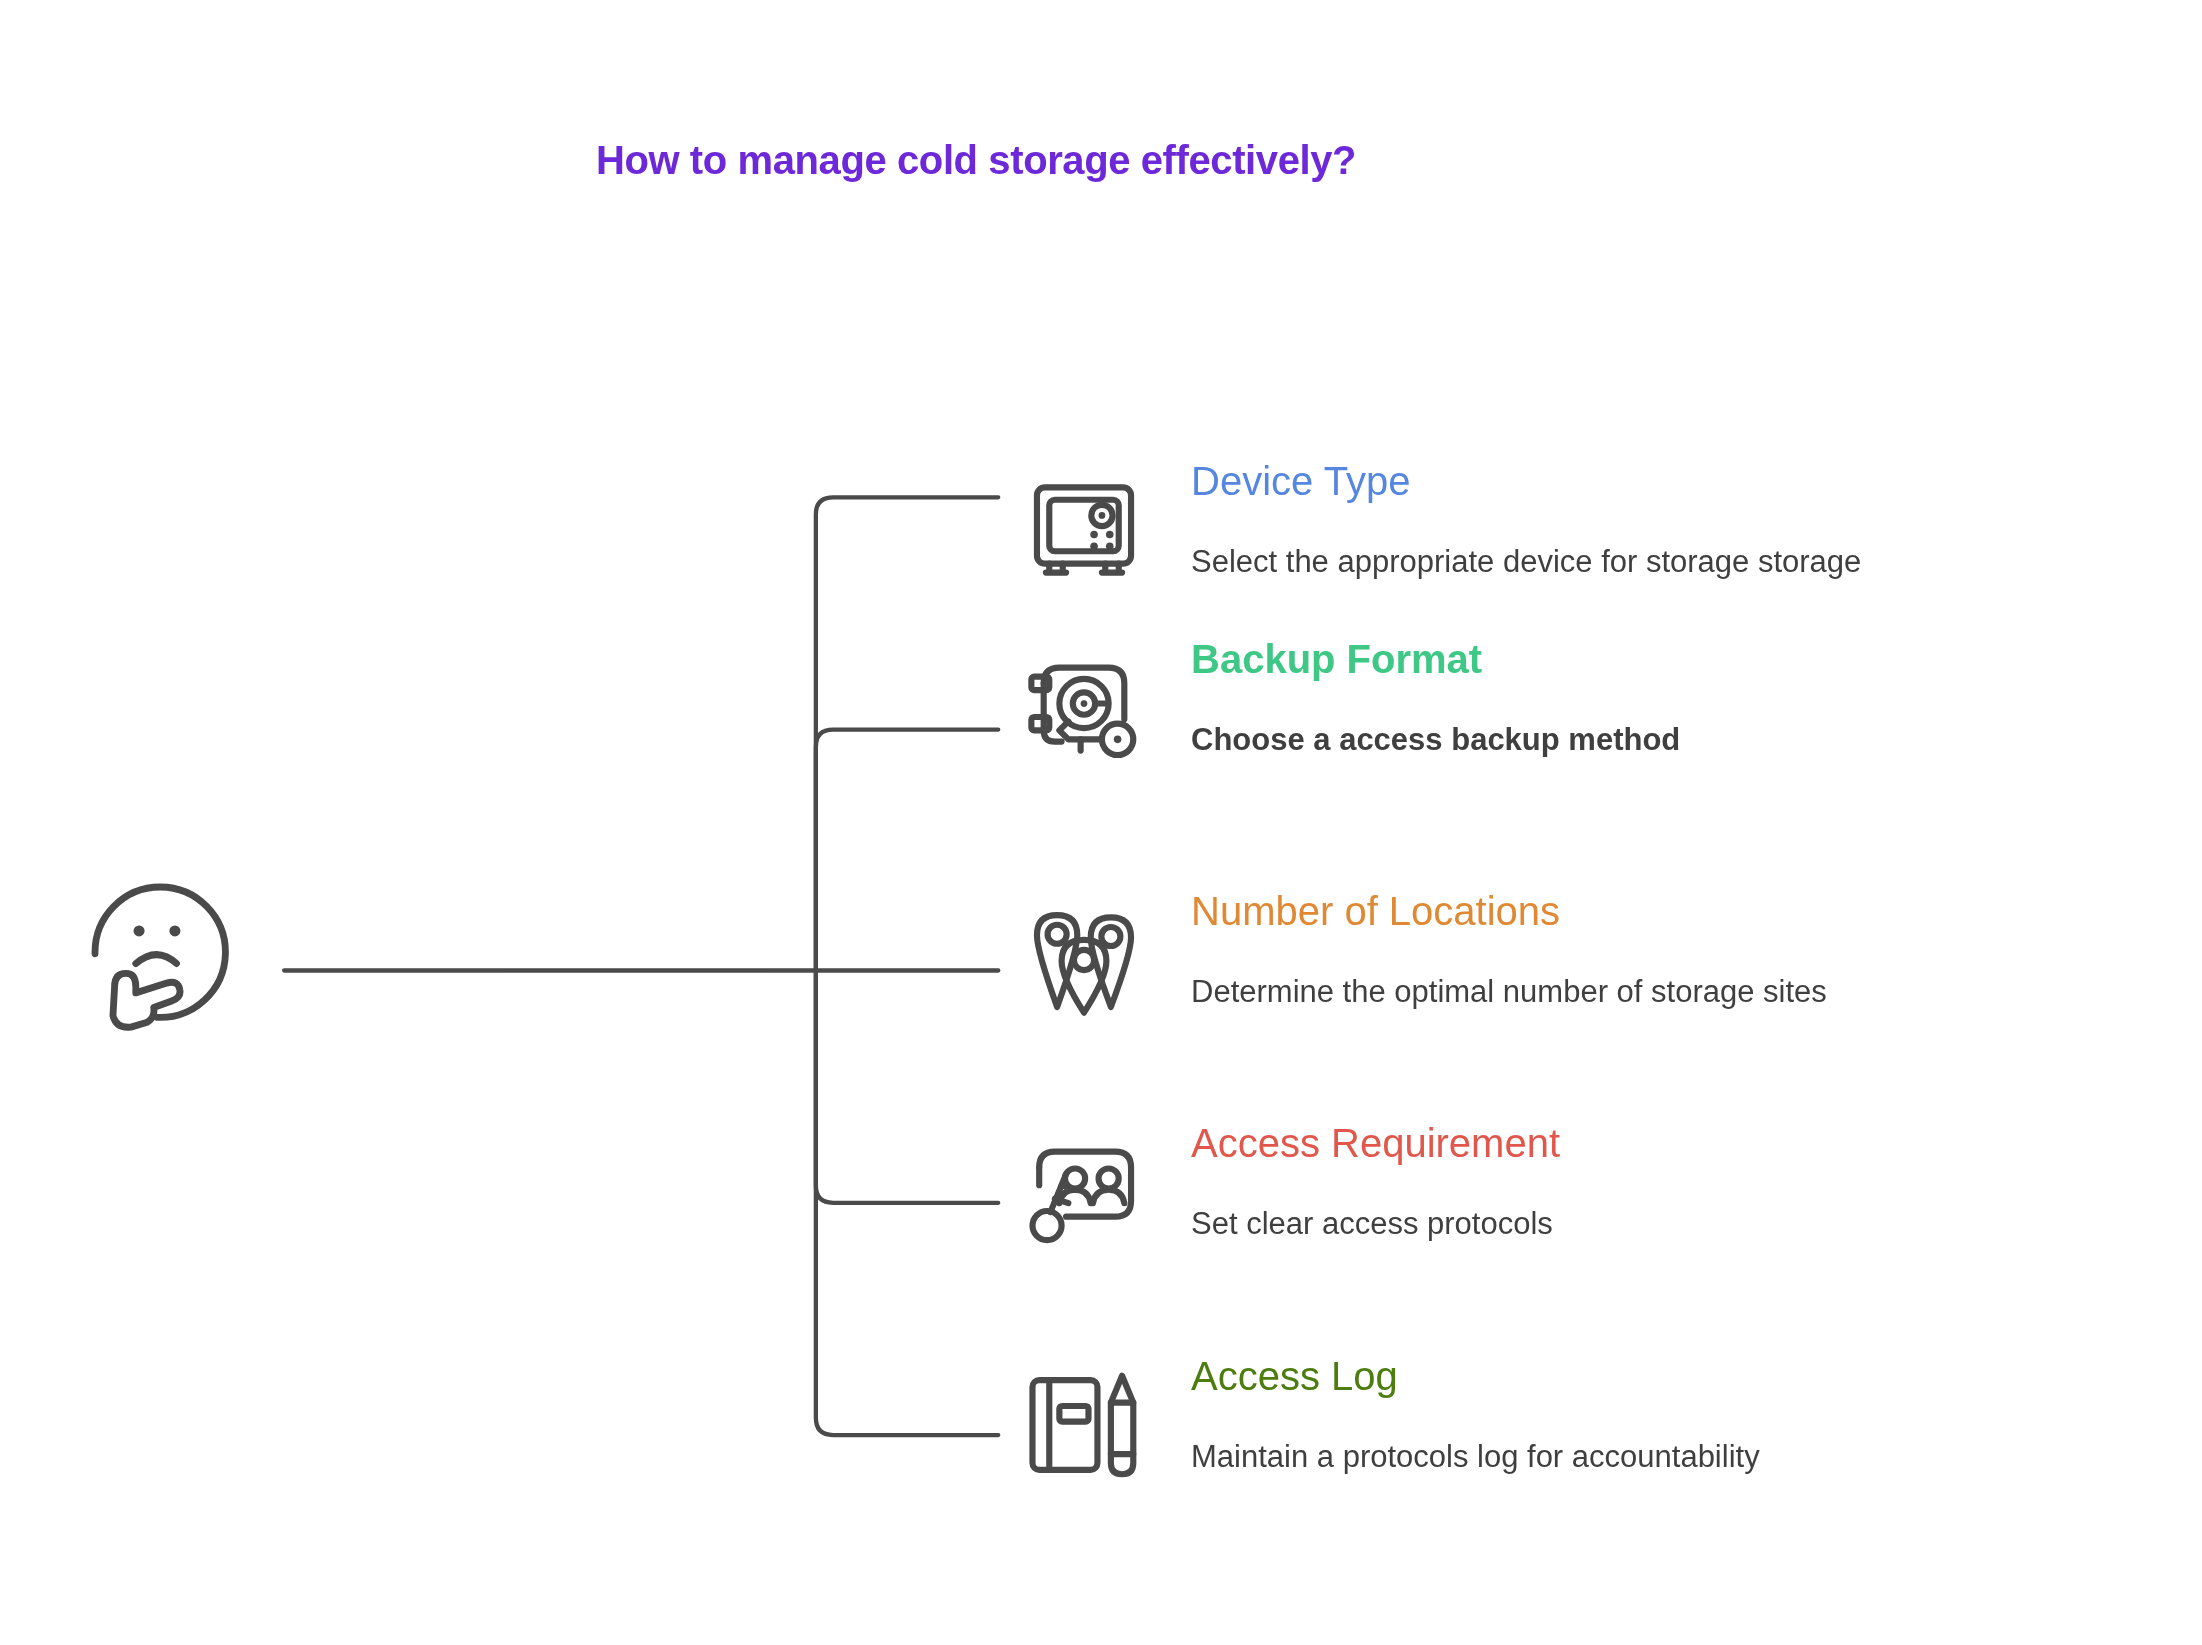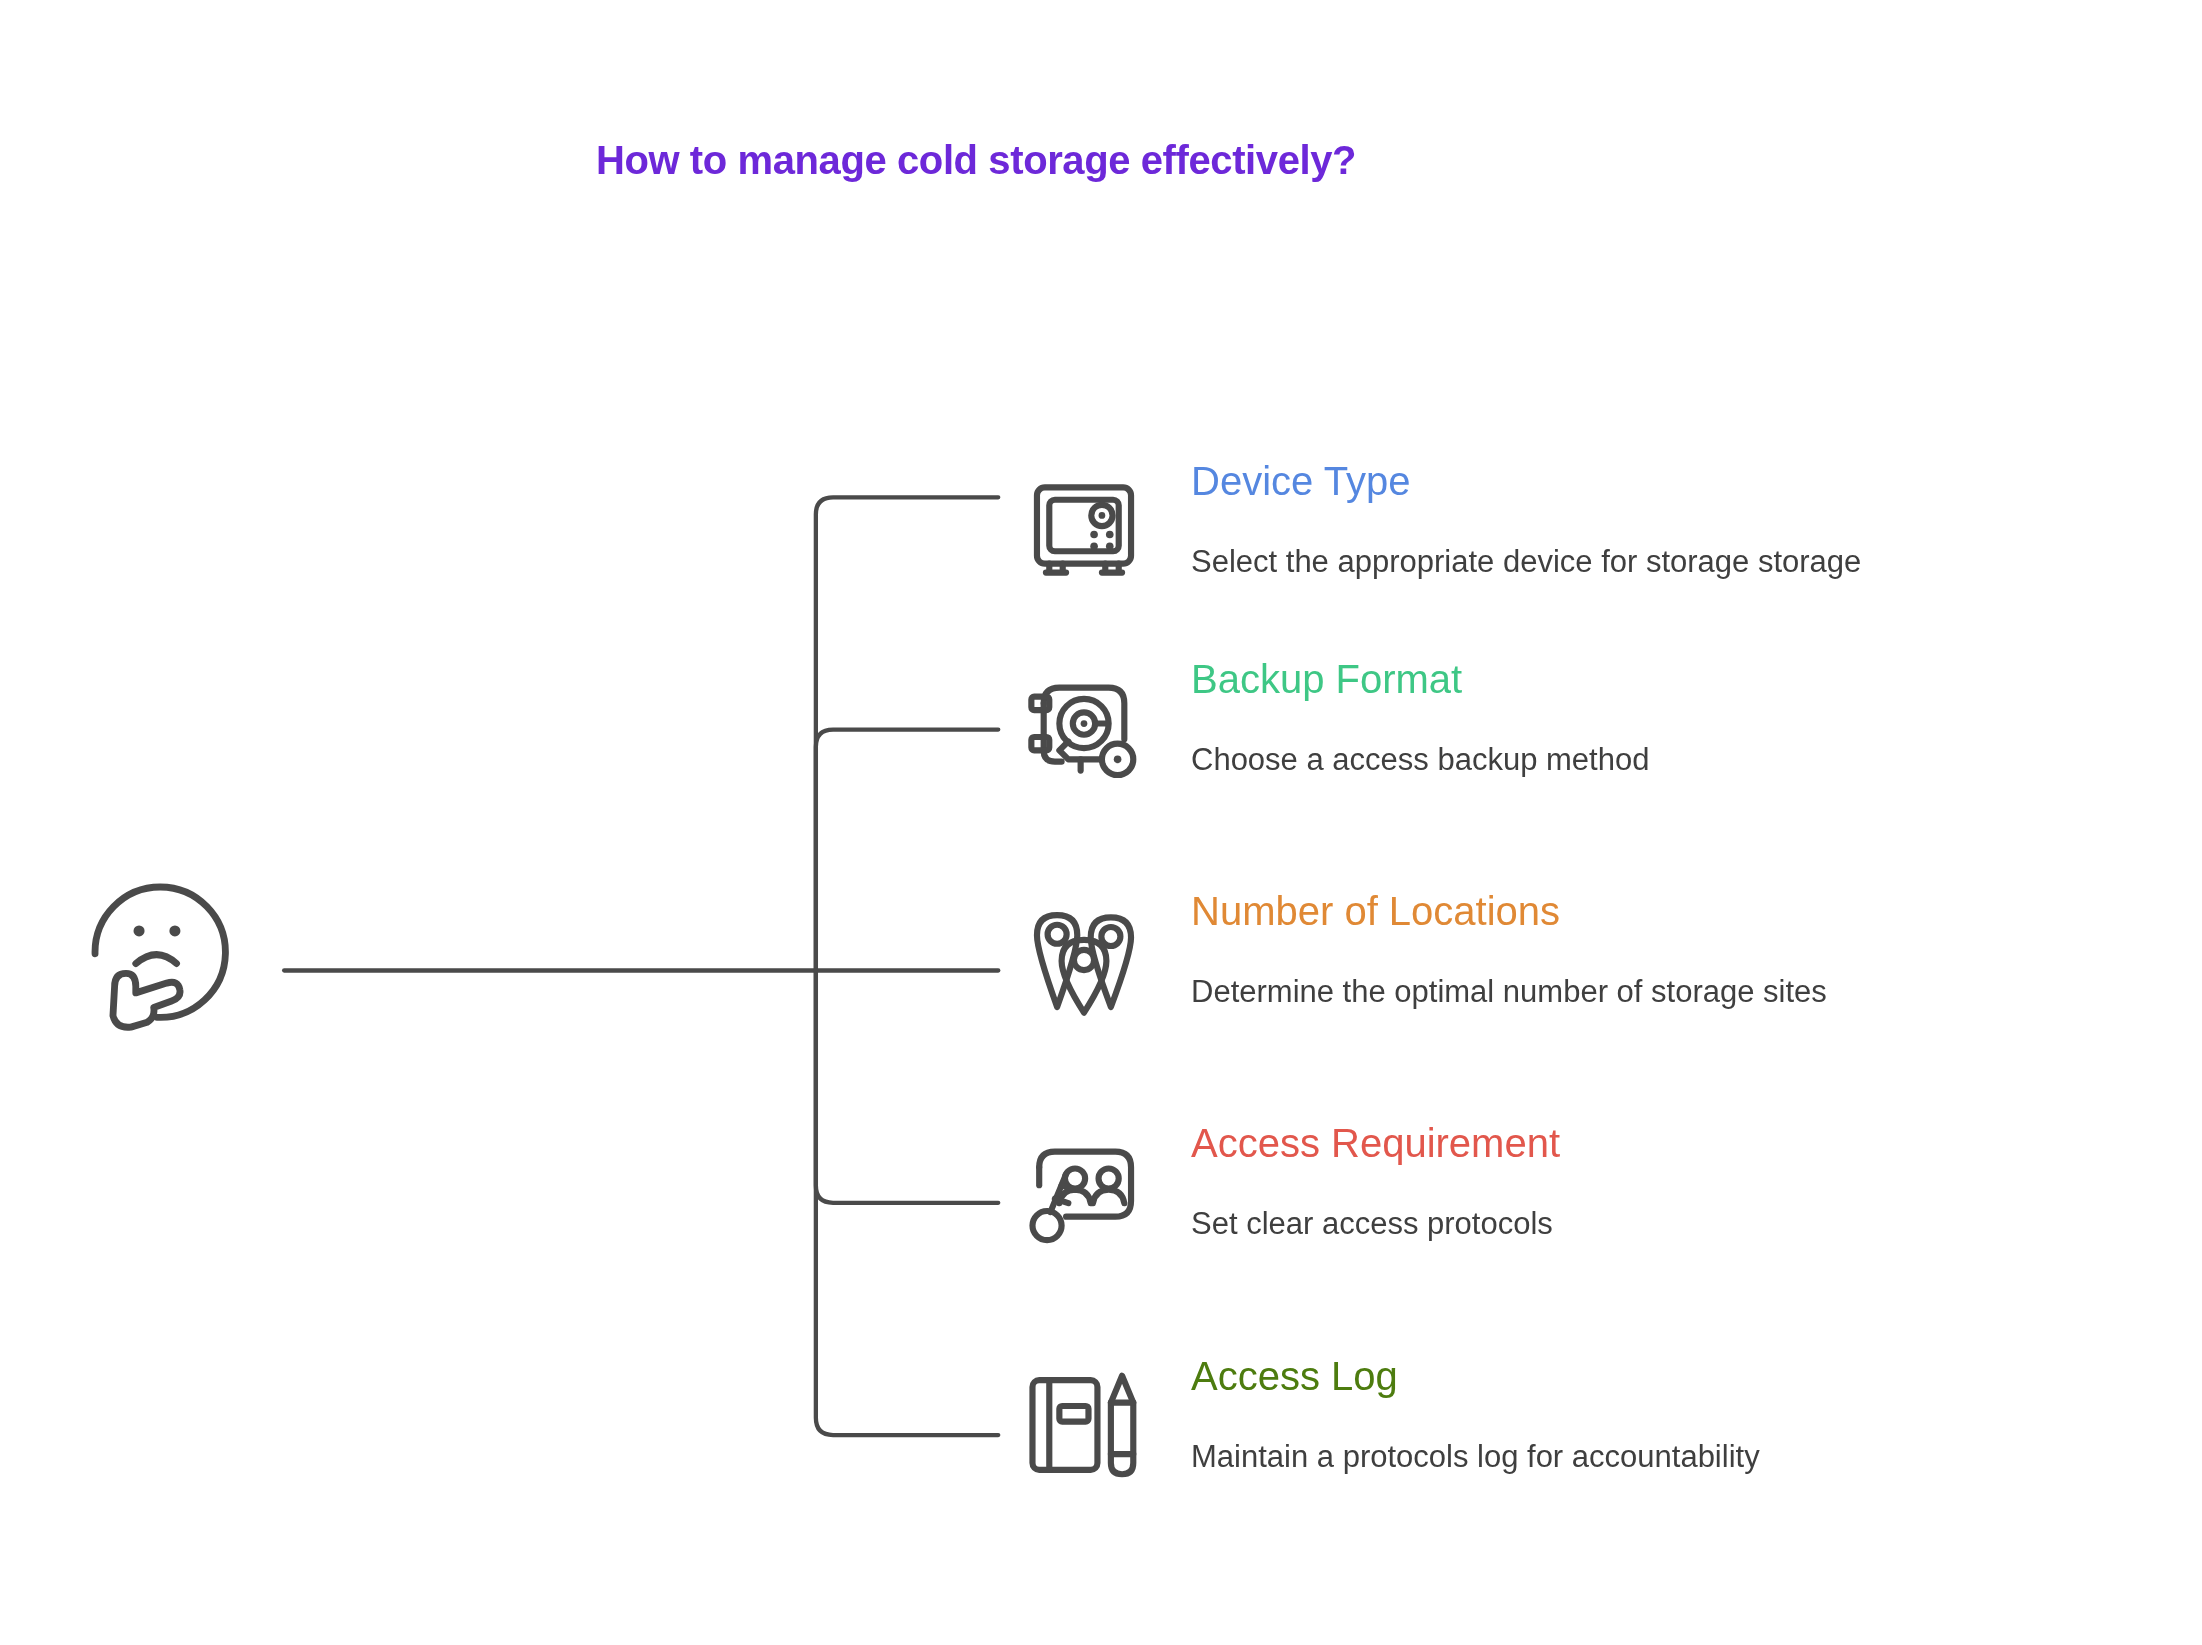--- a/index.html
+++ b/index.html
@@ -83,21 +83,21 @@
   }
   .branch .bdesc {
     font-size: 31px;
     color: #3f3f3f;
     white-space: nowrap;
     padding-top: 45px;
     line-height: 1.0;
   }
 
   #branch-0 { top: 418px; margin-top: 40px; }
-  #branch-1 { top: 656px; }
+  #branch-1 { top: 636px; font-weight: bold; }
   #branch-2 { top: 888px; }
   #branch-3 { top: 1120px; }
   #branch-4 { top: 1353px; }
 </style>
 </head>
 <body>
 
 <div id="canvas">
 
   <div class="title">How to manage cold storage effectively?</div>

